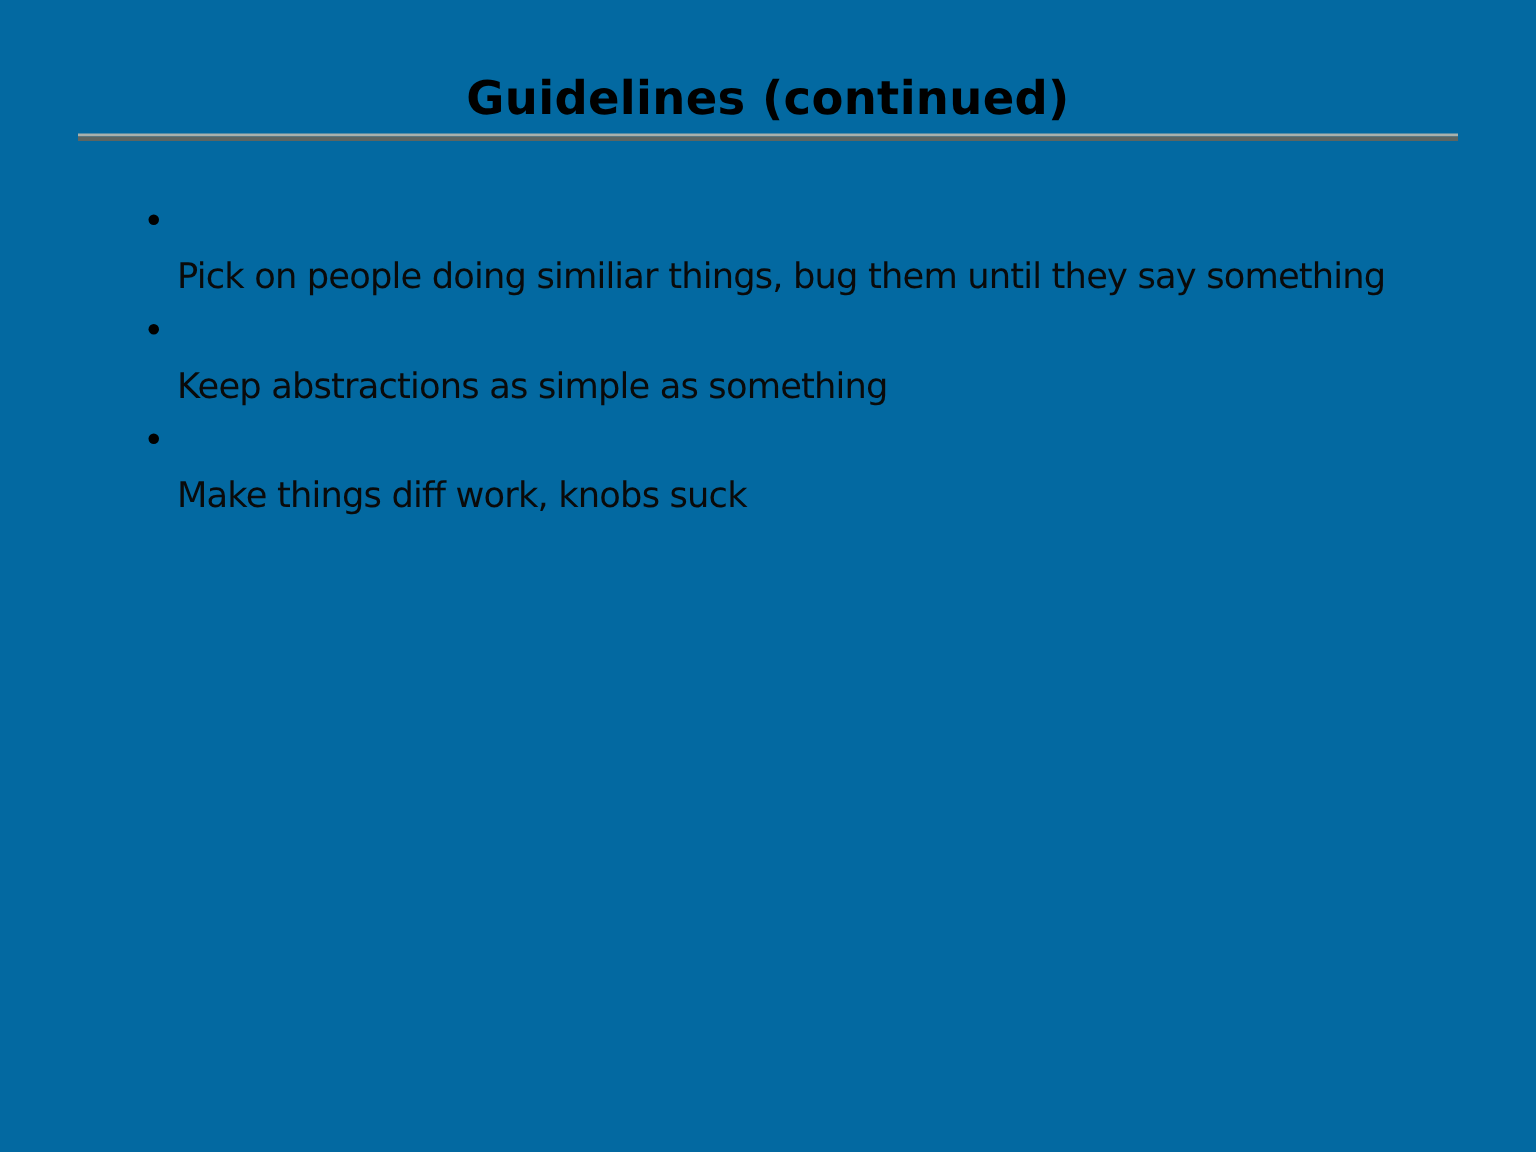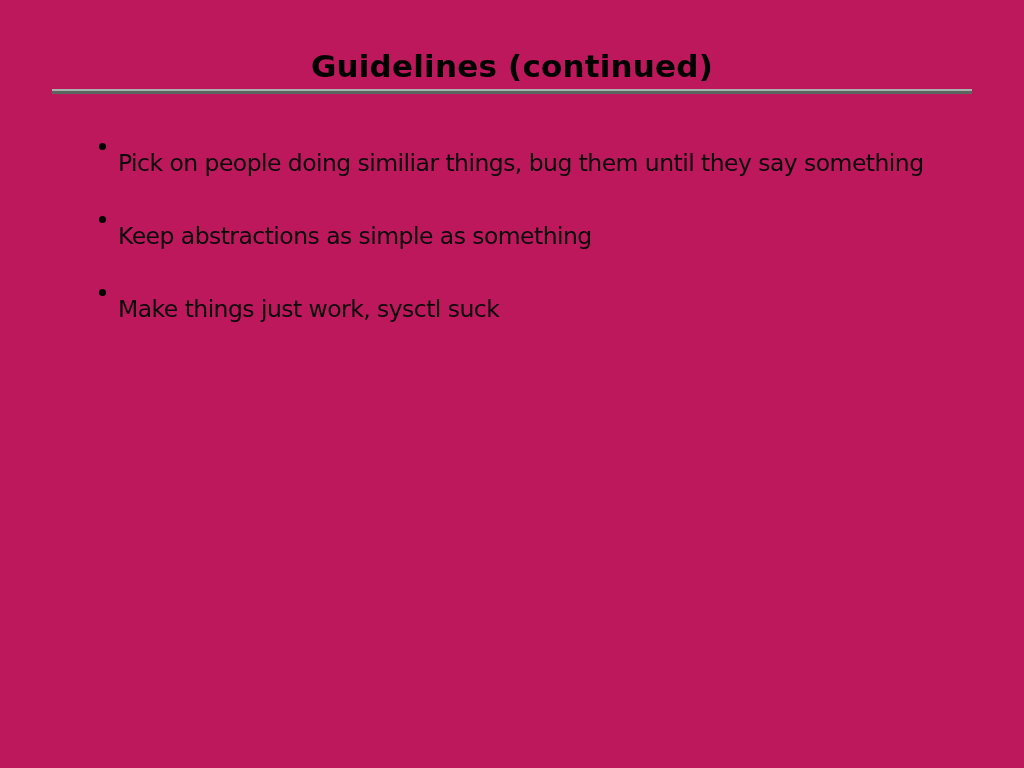--- a/index.html
+++ b/index.html
@@ -12,21 +12,21 @@
     height: 768px;
     overflow: hidden;
     background: #f5faf6;
     font-family: "DejaVu Sans", sans-serif;
   }
 
   #slide {
     position: relative;
     width: 1024px;
     height: 768px;
-    background: #be185d;
+    background: #0369a1;
   }
 
   
   #slide-title {
     position: absolute;
     left: 0;
     top: 48px;
     width: 1024px;
     text-align: center;
     font-family: "DejaVu Sans", sans-serif;
@@ -71,21 +71,21 @@
     width: 900px;
     margin: 0;
     padding: 0;
     list-style: none;
   }
   .bullet-row {
     position: relative;
     height: 73px;
     padding-left: 22px;
     display: flex;
-    align-items: center;
+    align-items: flex-end;
   }
   .bullet-dot {
     position: absolute;
     left: 3px;
     top: 17px;
     width: 7px;
     height: 7px;
     border-radius: 50%;
     background: #000000;
   }
@@ -119,19 +119,19 @@
 
 
 
     <li class="bullet-row">
       <span class="bullet-dot"></span>
       <span class="bullet-text">Keep abstractions as simple as something</span>
     </li>
 
     <li class="bullet-row">
       <span class="bullet-dot"></span>
-      <span class="bullet-text">Make things just work, sysctl suck</span>
+      <span class="bullet-text">Make things diff work, knobs suck</span>
     </li>
 
 
   </ul>
 
 </div>
 
 </body></html>

